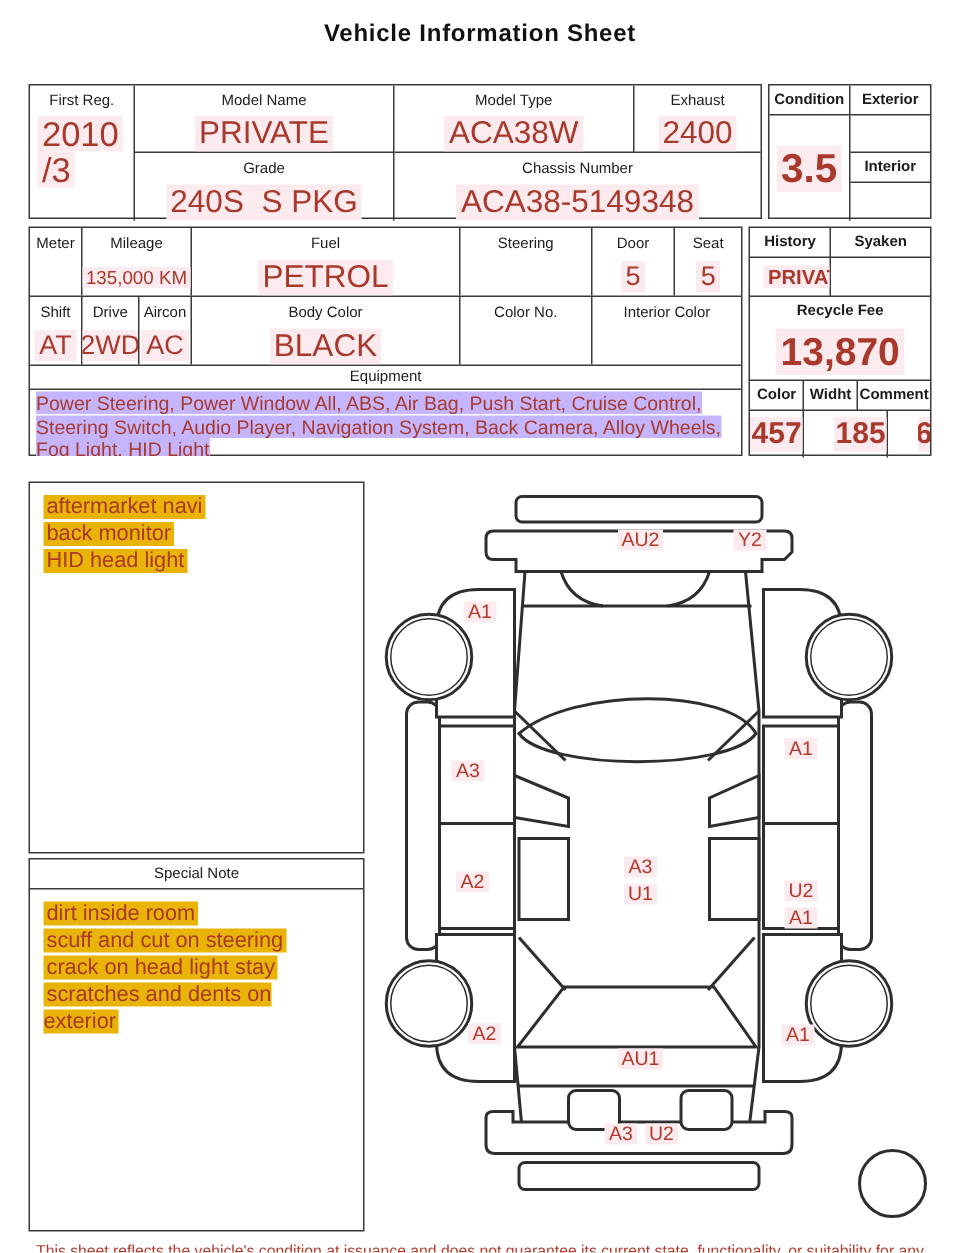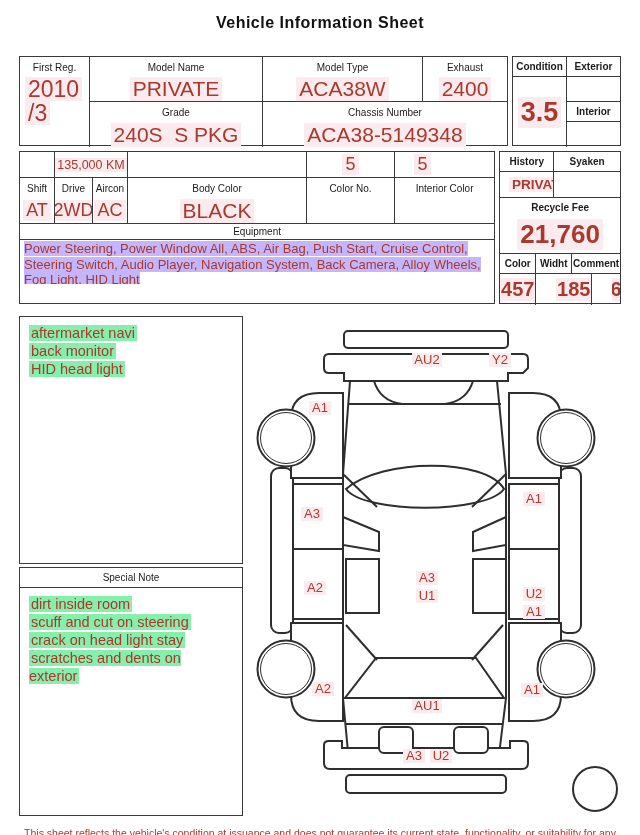--- a/index.html
+++ b/index.html
@@ -13,21 +13,21 @@
   }
   .title {
     text-align: center;
     font-size: 16px;
     font-weight: bold;
     letter-spacing: .5px;
     color: #111;
     height: 26px; line-height: 26px;
     margin-bottom: 20px;
   }
-  .rowflex { display:flex; align-items:center; }
+  .rowflex { display:flex; align-items:flex-end; }
   .gap { margin-left: 4px; font-weight: bold; }
   .box { border: 1.5px solid #3a3a3a; background:#fff; }
   .hdr {
     font-size: 10px; color:#1b1b1b;
     display:flex; align-items:center; justify-content:center;
     overflow:hidden; white-space:nowrap;
   }
   .val {
     color:#a8392c;
     display:flex; align-items:center; justify-content:center;
@@ -76,21 +76,21 @@
   .lwh-val { height:31px; font-size:20px;gap:20px; }
   .private { font-size:13.5px;padding-left:27px; }
 
   
   .bottom { margin-top:7px; }
   .leftcol { width:243px; }
   .notebox .nb-hdr { height:20px; font-size:10px; display:flex; align-items:center; justify-content:center;
                      border-bottom:1.5px solid #3a3a3a; }
   .notebox .nb-body { padding:7px 9px; }
   .nb-line { font-size:14.5px; line-height:18px; color:#a8392c; }
-  .nb-line span { background:#86efac; padding:0 2px; }
+  .nb-line span { background:#eab308; padding:0 2px; }
   .comment-box { height:248px; }
   .special-box { height:249px; margin-top:3px; }
 
   .diagram { margin-left:3px; }
   .marker-label { font-size:13px; fill:#b5382a; text-anchor:middle;
                   font-family:"Liberation Sans", sans-serif; }
 
   .footer { margin-top:7px; text-align:center; font-size:10.5px; color:#b5382a; }
 </style>
 </head>
@@ -137,24 +137,35 @@
         <span>3.5</span>
       </div>
     <div class="val bb"></div>
     <div class="hdr bb" style="grid-column:2">Interior</div>
     <div class="val" style="grid-column:2"></div>
   </div>
 </div>
 
 <div class="rowflex" style="margin-top:5px">
   <div class="box t2">
+    <div class="t2row cols-a h20">
+      <div class="hdr br">Meter</div>
+      <div class="hdr br">Mileage</div>
+      <div class="hdr br">Fuel</div>
+      <div class="hdr br">Steering</div>
+      <div class="hdr br">Door</div>
+      <div class="hdr">Seat</div>
+    </div>
     <div class="t2row cols-a h26 bb">
       <div class="val br"></div>
       <div class="val small-val br">
           <span>135,000 KM</span>
+        </div>
+      <div class="val big br">
+          <span>PETROL</span>
         </div>
       <div class="val br"></div>
       <div class="val mid br">
           <span>5</span>
         </div>
       <div class="val mid">
           <span>5</span>
         </div>
     </div>
     <div class="t2row cols-b h20">
@@ -192,21 +203,21 @@
     </div>
     <div class="g2 h26">
       <div class="val private br bb">
           <span>PRIVATE</span>
         </div>
       <div class="val bb"></div>
     </div>
     <div class="recycle bb">
       <div class="hdr">Recycle Fee</div>
       <div class="val">
-          <span>21,760</span>
+          <span>13,870</span>
         </div>
     </div>
     <div class="g3 h20">
       <div class="hdr br bb">Color</div>
       <div class="hdr br bb">Widht</div>
       <div class="hdr bb">Comment</div>
     </div>
     <div class="g3 lwh-val">
       <div class="val lwh-val br">
           <span>457</span>

